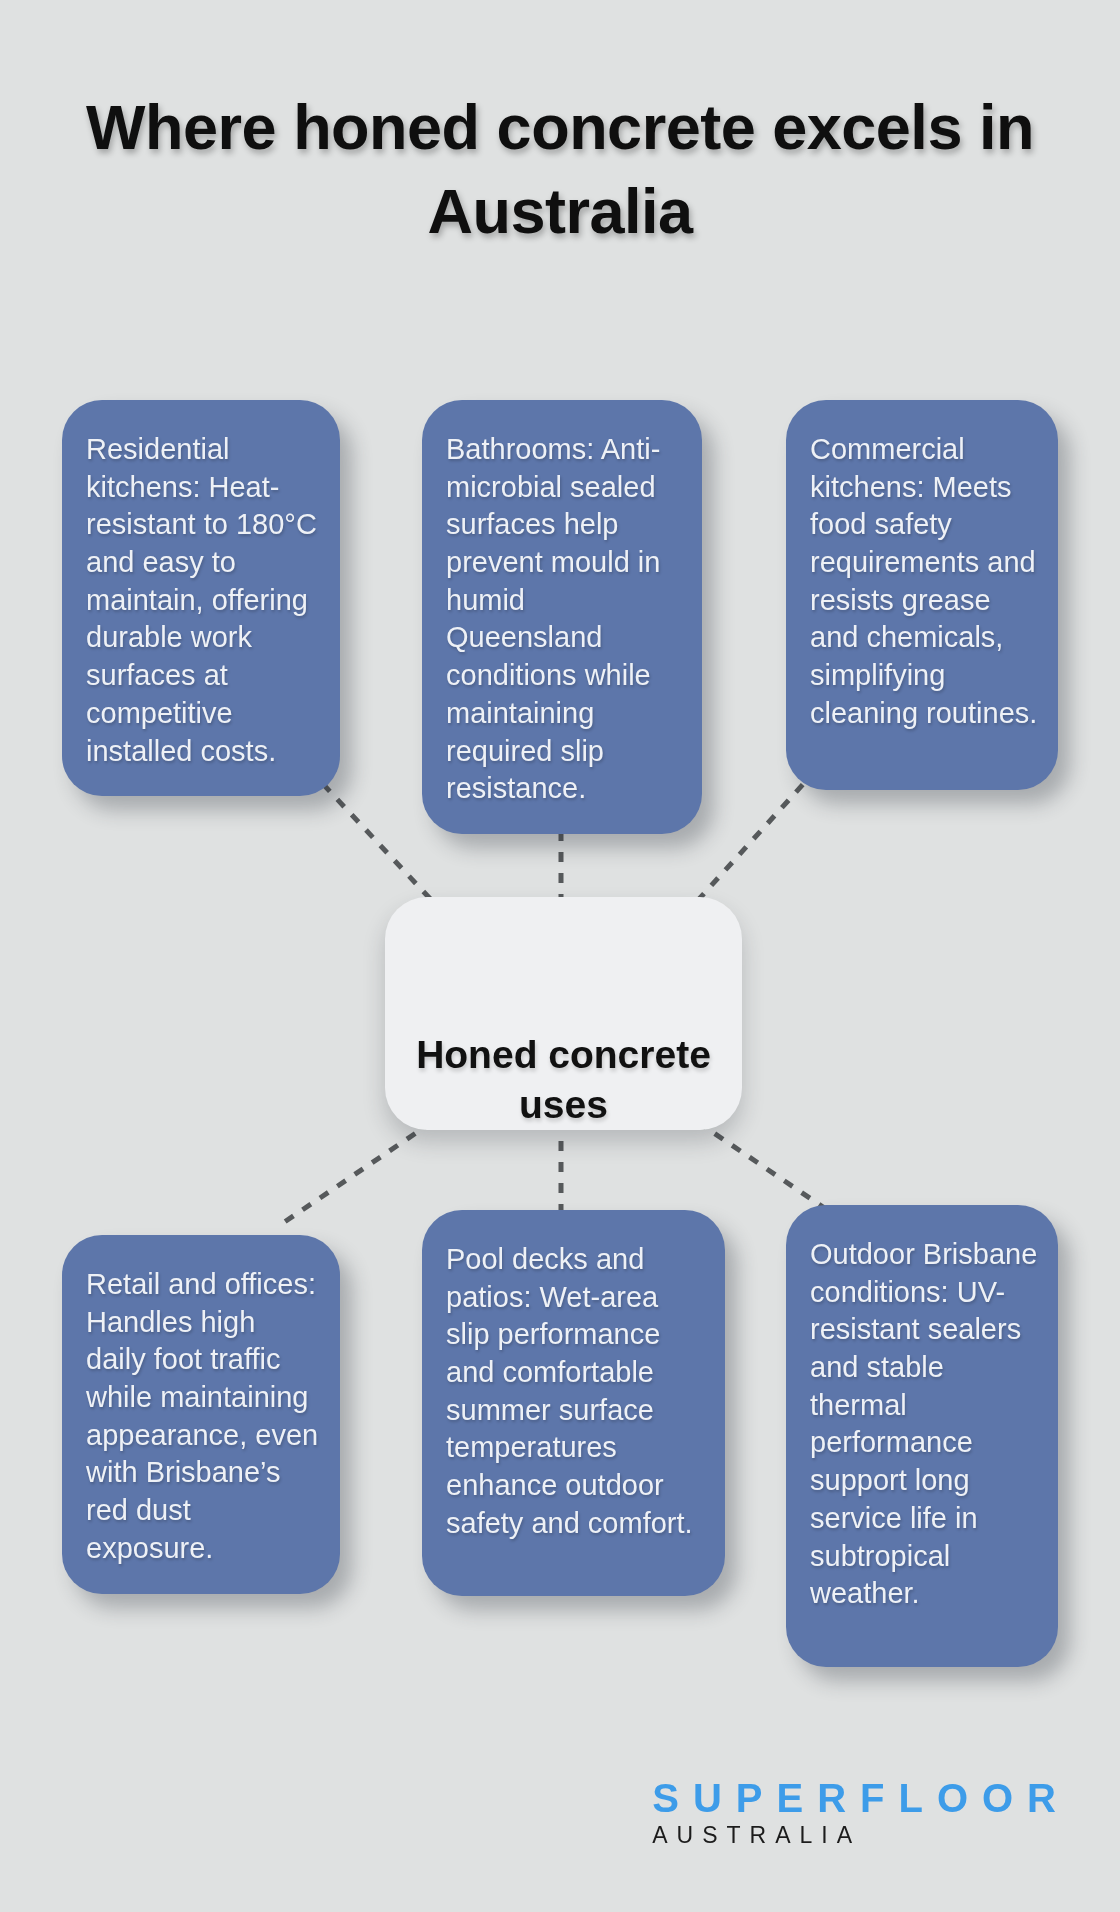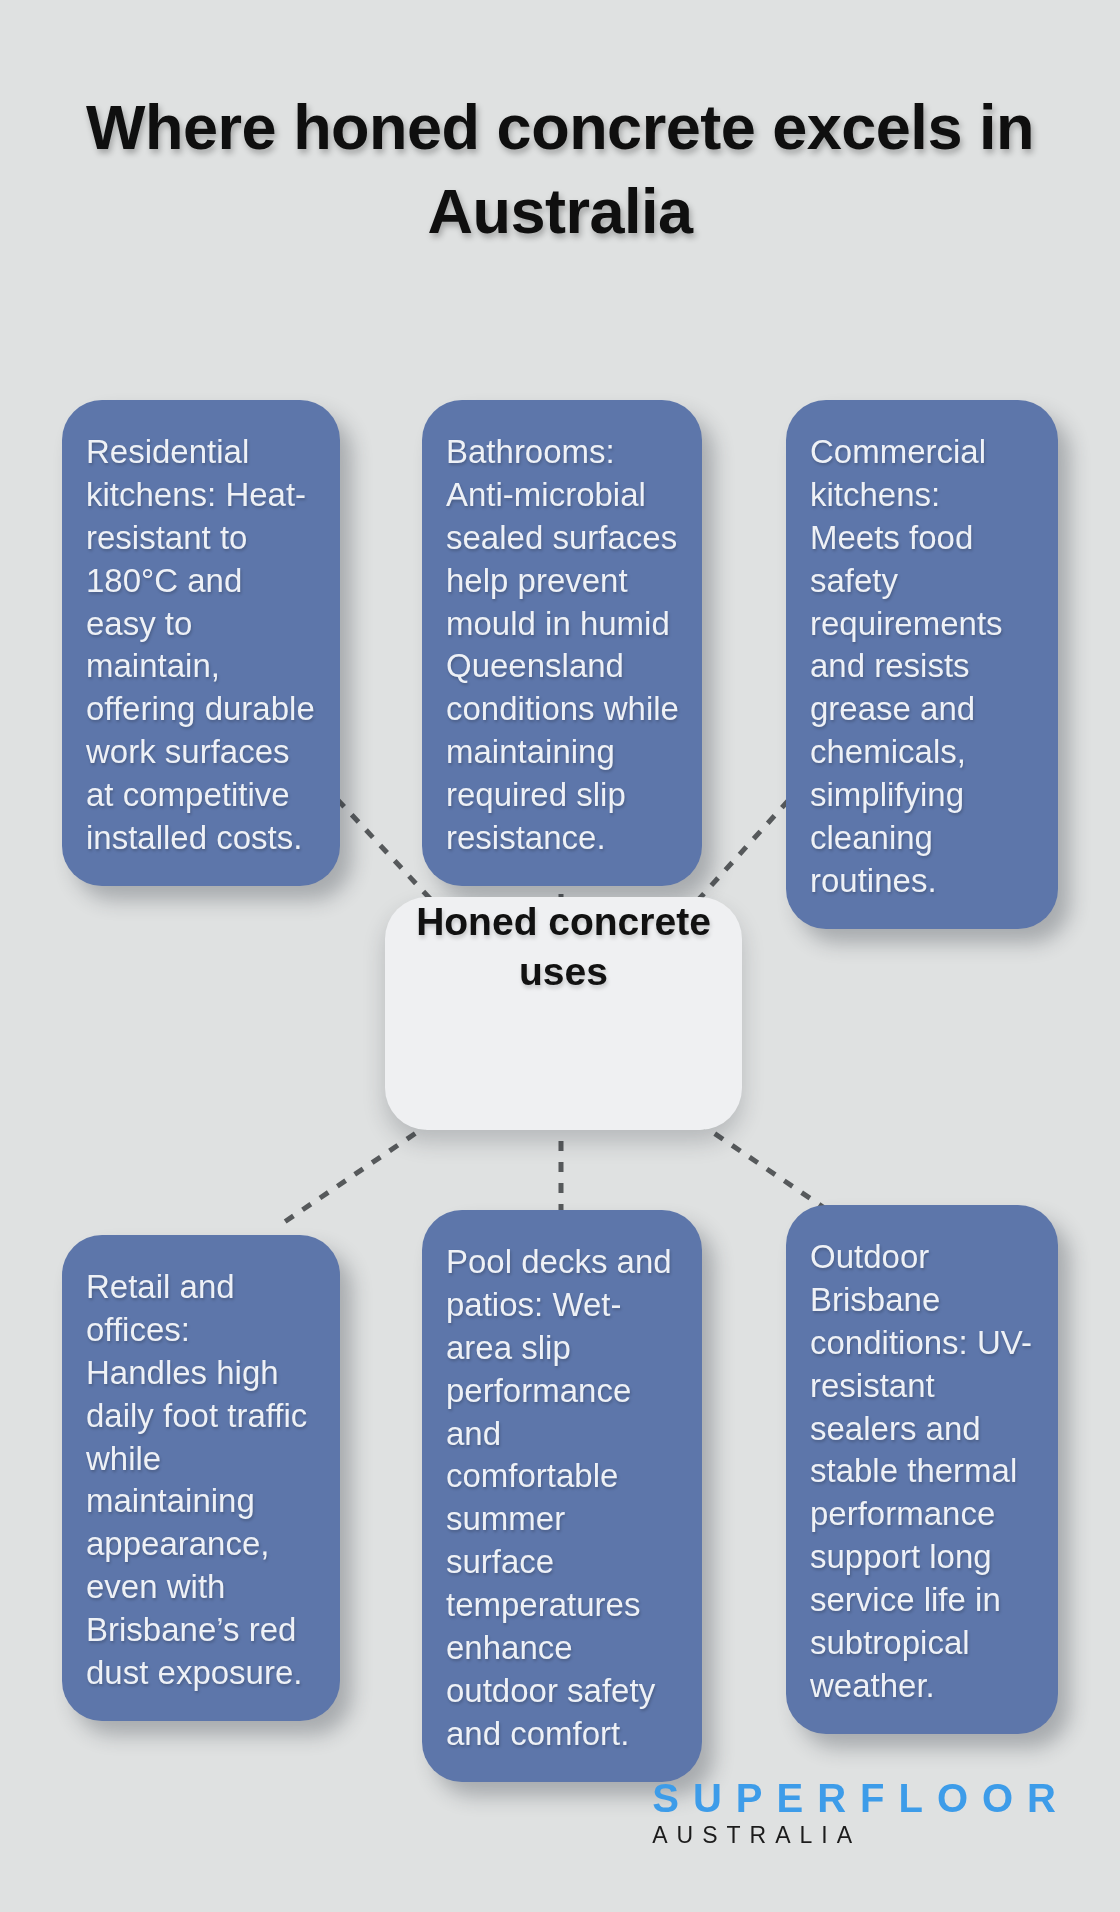--- a/index.html
+++ b/index.html
@@ -53,43 +53,43 @@
     stroke-dasharray:10 11;
     fill:none;
   }
   .card{
     position:absolute;
     z-index:2;
     background:var(--card);
     color:var(--card_text);
     border-radius:40px;
     padding:31px 20px 26px 24px;
-    font-size:33px;
+    font-size:29px;
     line-height:1.3;
     box-shadow:12px 14px 20px rgba(40,45,55,0.30);
     text-shadow:1px 2px 3px rgba(0,0,0,0.22);
   }
   .card.tl{left:62px;  top:400px;  width:278px; min-height:386px;}
   .card.tm{left:422px; top:400px;  width:280px; min-height:422px;}
   .card.tr{left:786px; top:400px;  width:272px; min-height:390px;}
   .card.bl{left:62px;  top:1207px; width:278px; min-height:352px;margin-top:28px;}
-  .card.bm{left:422px; top:1210px; width:280px; min-height:386px;}
+  .card.bm{left:422px; top:1210px; width:303px; min-height:386px;}
   .card.br{left:786px; top:1205px; width:272px; min-height:462px;}
   .center-node{
     position:absolute;
     z-index:3;
     left:385px;
     top:897px;
     width:357px;
     height:233px;
     background:var(--center_bg);
     border-radius:42px;
     box-shadow:0 12px 22px rgba(40,45,55,0.22);
     display:flex;
-    align-items:flex-start;
+    align-items:flex-end;
     justify-content:center;
     text-align:center;
     padding:0 20px;
   }
   .center-node .label{
     font-size:39px;
     line-height:1.28;
     font-weight:700;
     color:var(--center_text);
     text-shadow:1px 3px 4px rgba(0,0,0,0.18);

